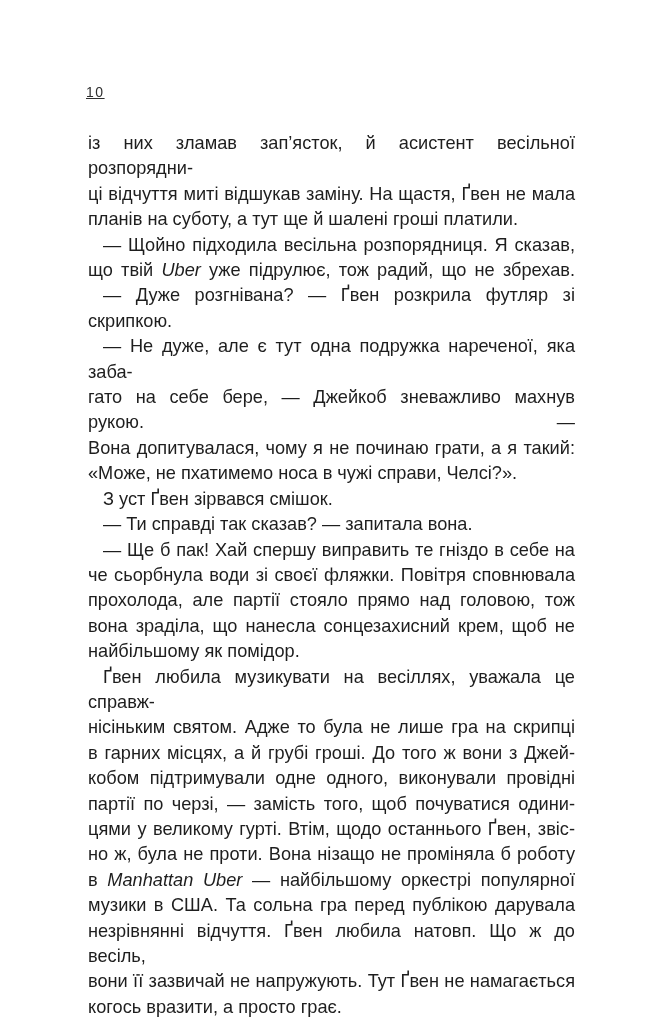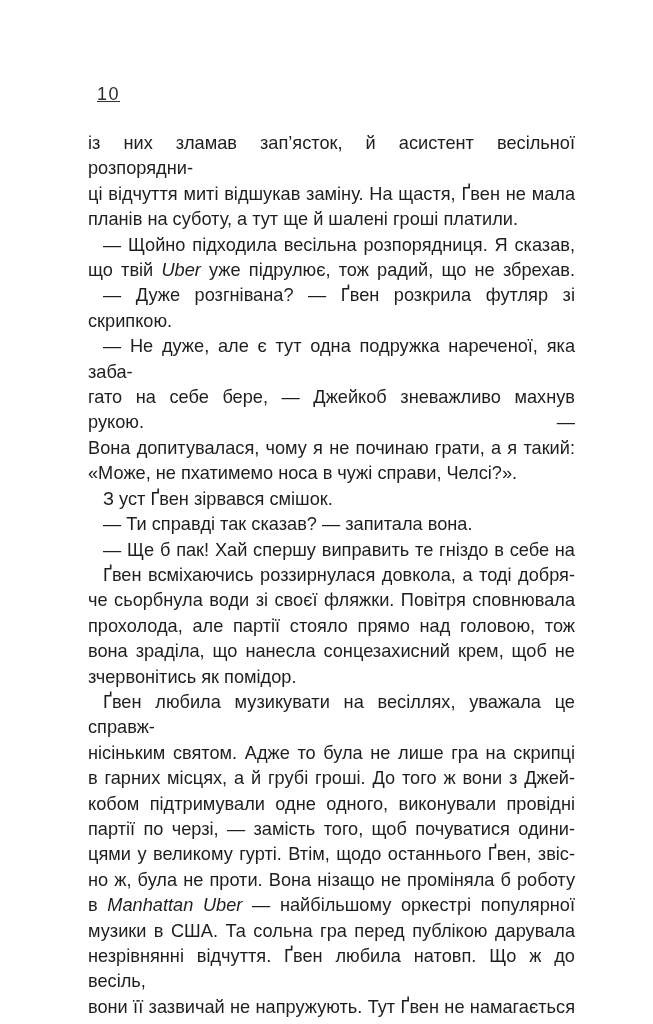--- a/index.html
+++ b/index.html
@@ -9,24 +9,24 @@
   }
   .page {
     position: relative;
     width: 653px;
     height: 1024px;
     background: #ffffff;
     overflow: hidden;
   }
   .pagenum {
     position: absolute;
-    left: 97px;
+    left: 86px;
     top: 84px;
     font-family: "Liberation Sans", sans-serif;
-    font-size: 18px;
+    font-size: 14px;
     font-weight: 500;
     letter-spacing: 1.5px;
     color: #2e2e2e;
     text-decoration: underline;
   }
   .textblock {
     position: absolute;
     left: 88px;
     top: 131px;
     width: 487px;
@@ -62,25 +62,24 @@
       <div class="line indent">— Щойно підходила весільна розпорядниця. Я сказав,</div>
       <div class="line">що твій <i>Uber</i> уже підрулює, тож радий, що не збрехав.</div>
       <div class="line indent">— Дуже розгнівана? — Ґвен розкрила футляр зі скрипкою.</div>
       <div class="line indent">— Не дуже, але є тут одна подружка нареченої, яка заба-</div>
       <div class="line">гато на себе бере, — Джейкоб зневажливо махнув рукою. —</div>
       <div class="line">Вона допитувалася, чому я не починаю грати, а я такий:</div>
       <div class="line last">«Може, не пхатимемо носа в чужі справи, Челсі?».</div>
       <div class="line indent last">З уст Ґвен зірвався смішок.</div>
       <div class="line indent last">— Ти справді так сказав? — запитала вона.</div>
       <div class="line indent">— Ще б пак! Хай спершу виправить те гніздо в себе на</div>
-      <div class="line indent">Ґвен всміхаючись роззирнулася довкола, а тоді добря-</div>
       <div class="line">че сьорбнула води зі своєї фляжки. Повітря сповнювала</div>
       <div class="line">прохолода, але партії стояло прямо над головою, тож</div>
       <div class="line">вона зраділа, що нанесла сонцезахисний крем, щоб не</div>
-      <div class="line last">зчервонітись як помідор.</div>
+      <div class="line last">найбільшому як помідор.</div>
       <div class="line indent">Ґвен любила музикувати на весіллях, уважала це справж-</div>
       <div class="line">нісіньким святом. Адже то була не лише гра на скрипці</div>
       <div class="line">в гарних місцях, а й грубі гроші. До того ж вони з Джей-</div>
       <div class="line">кобом підтримували одне одного, виконували провідні</div>
       <div class="line">партії по черзі, — замість того, щоб почуватися одини-</div>
       <div class="line">цями у великому гурті. Втім, щодо останнього Ґвен, звіс-</div>
       <div class="line">но ж, була не проти. Вона нізащо не проміняла б роботу</div>
       <div class="line">в <i>Manhattan Uber</i> — найбільшому оркестрі популярної</div>
       <div class="line">музики в США. Та сольна гра перед публікою дарувала</div>
       <div class="line">незрівнянні відчуття. Ґвен любила натовп. Що ж до весіль,</div>

